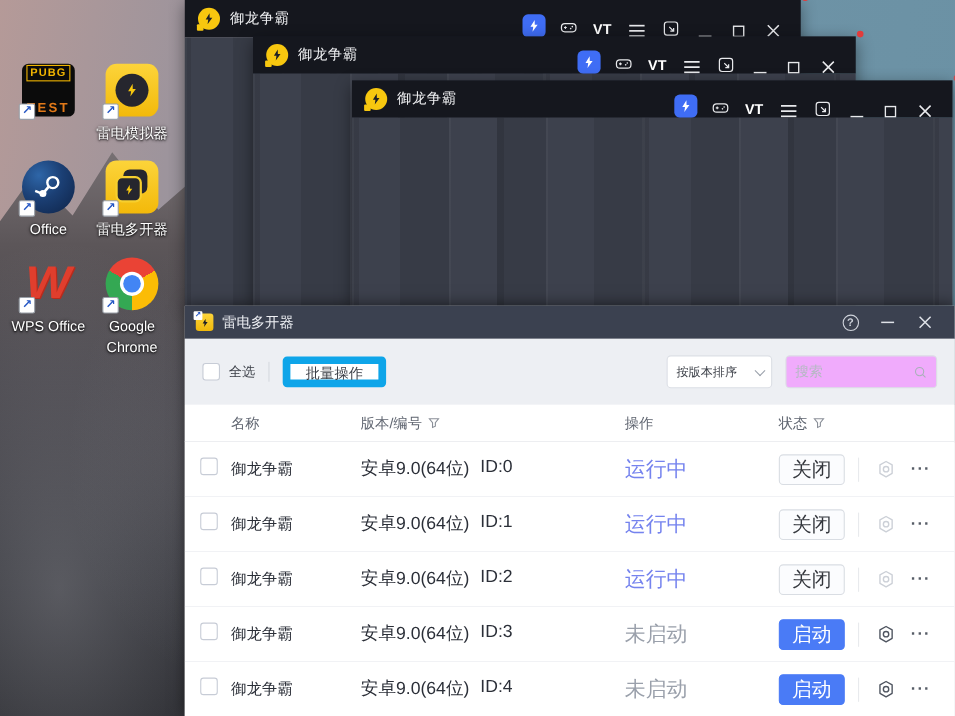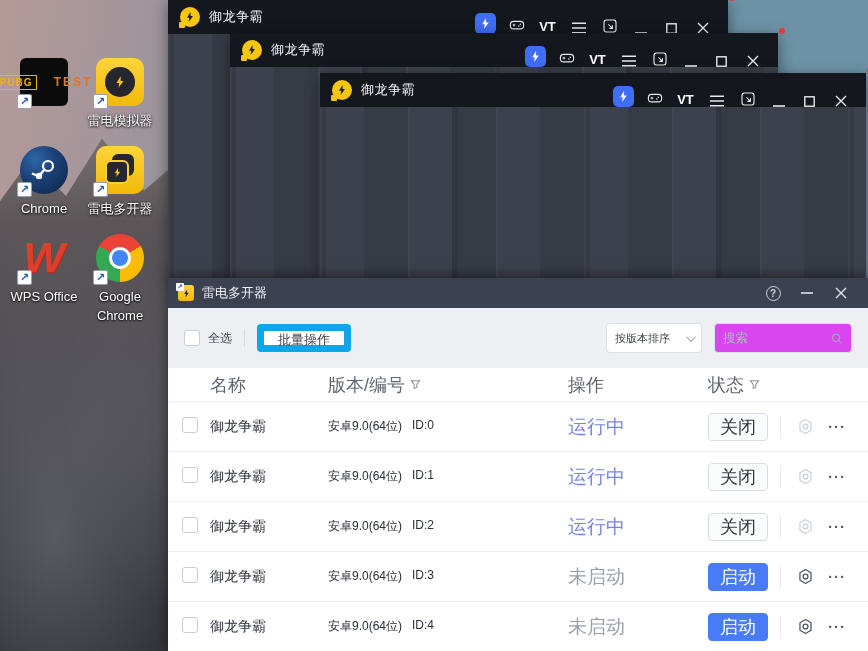--- a/index.html
+++ b/index.html
@@ -23,21 +23,21 @@
   .desk-icon { width:76px; display:flex; flex-direction:column; align-items:center; cursor:default; }
   .di-art { position:relative; width:48px; height:48px; margin-bottom:6px; }
   .di-label { font-size:13px; color:#fff; text-align:center; line-height:1.4;
     text-shadow:0 1px 2px rgba(0,0,0,.95), 0 0 3px rgba(0,0,0,.6); }
   .shortcut-arrow { position:absolute; left:-3px; bottom:-3px; width:15px; height:15px;
     background:#fff; border:1px solid #9aa0a8; border-radius:2px;
     display:flex; align-items:center; justify-content:center;
     font-size:11px; font-weight:bold; color:#2456c4; line-height:1; }
   
   .pubg-art { width:48px; height:48px; background:#0b0b0b; border-radius:6px;
-    display:flex; flex-direction:row; align-items:center; justify-content:center; gap:17px; }
+    display:flex; flex-direction:column; align-items:center; justify-content:center; gap:17px; }
   .pubg-word { color:#f0b400; border:1.5px solid #f0b400; font-weight:bold; font-size:10px;
     padding:1px 3px; letter-spacing:1px; }
   .pubg-test { color:#e07818; font-weight:bold; font-size:12px; letter-spacing:2px; }
   
   .ld-art { width:48px; height:48px; background:linear-gradient(180deg,#fcd43a,#f3b90a); border-radius:10px;
     display:flex; align-items:center; justify-content:center; }
   .ld-circle { width:30px; height:30px; background:#26262e; border-radius:50%;
     display:flex; align-items:center; justify-content:center; }
   
   .steam-art { width:48px; height:48px; border-radius:50%;
@@ -105,35 +105,35 @@
   .selall-label { font-size:12px; color:#3a3e46; margin-left:-4px; }
   .tb-divider { width:1px; height:18px; background:#d6d9df; }
   .batch-btn { height:28px; padding:0 14px; background:#fff; border:7px solid #0ea5e9; border-radius:4px;
     font-size:13px; color:#3a3e46; cursor:pointer; font-family:inherit; }
   .toolbar-right { margin-left:auto; display:flex; align-items:center; gap:12px; }
   .sort-select { width:96px; height:30px; background:#fff; border:1px solid #dcdfe5; border-radius:4px;
     display:flex; align-items:center; padding:0 8px; cursor:pointer; }
   .sort-text { font-size:11px; color:#3a3e46; }
   .chev { margin-left:auto; width:7px; height:7px; border-right:1.4px solid #9aa0aa; border-bottom:1.4px solid #9aa0aa;
     transform:rotate(45deg) translateY(-2px); }
-  .search-box { width:138px; height:30px; background:#d946ef; border:1px solid #dcdfe5; border-radius:4px;
+  .search-box { width:138px; height:30px; background:#f0abfc; border:1px solid #dcdfe5; border-radius:4px;
     display:flex; align-items:center; padding:0 8px; }
   .search-input { border:none; outline:none; width:100%; font-size:12.5px; color:#3a3e46; font-family:inherit; background:transparent; }
   .search-input::placeholder { color:#b4b9c2; }
 
   .grid-cols { display:grid; grid-template-columns:42px 118px 240px 140px 1fr; align-items:center; }
   .mgr-thead { height:34px; background:#fff; border-bottom:1px solid #ecedf0; flex:0 0 auto; }
-  .th { font-size:18px; color:#5f6570; display:flex; align-items:center; gap:5px; }
+  .th { font-size:13px; color:#5f6570; display:flex; align-items:center; gap:5px; }
   .funnel { display:inline-flex; }
 
   .mgr-rows { flex:1 1 auto; overflow:hidden; background:#fff; }
   .row { height:50px; border-bottom:1px solid #f0f1f4; background:#fff; }
   .cell-check { padding-left:14px; }
   .cell-name { font-size:14px; color:#2b2f38; }
-  .cell-ver { font-size:12px; color:#2b2f38; display:flex; gap:10px; }
+  .cell-ver { font-size:16px; color:#2b2f38; display:flex; gap:10px; }
   .cell-status { font-size:19px; }
   .cell-status.running { color:#7583ee; }
   .cell-status.stopped { color:#9aa0ab; }
   .cell-actions { display:flex; align-items:center; gap:0; }
   .act-btn { width:60px; height:28px; border-radius:4px; font-size:18px; cursor:pointer; font-family:inherit; }
   .act-btn.running { background:#fbfcfe; border:1px solid #d9dde3; color:#33363c; }
   .act-btn.stopped { background:#4a7bf6; border:1px solid #4a7bf6; color:#fff; }
   .row-vdiv { width:1px; height:22px; background:#e8eaed; margin:0 13px 0 12px; }
   .gear-btn { display:flex; align-items:center; justify-content:center; width:22px; cursor:pointer; }
   .gear-btn.running { color:#ccd0d7; }
@@ -180,21 +180,21 @@
         <div class="steam-art">
           <svg width="30" height="30" viewBox="0 0 30 30">
               <circle cx="19" cy="11" r="5" fill="none" stroke="#fff" stroke-width="2.2"></circle>
               <circle cx="10" cy="21" r="3.2" fill="#fff"></circle>
               <path d="M10 21 L15.5 14.5" stroke="#fff" stroke-width="2.4"></path>
               <path d="M3 18.5 L8 20.5" stroke="#fff" stroke-width="2.2"></path>
             </svg>
         </div>
         <span class="shortcut-arrow">↗</span>
       </div>
-      <span class="di-label">Chrome</span>
+      <span class="di-label">Office</span>
     </div>
     <div class="desk-icon">
       <div class="di-art">
         <div class="multi-art">
           <div class="multi-back"></div>
           <div class="multi-front">
             <svg width="11" height="11" viewBox="0 0 24 24">
                 <path d="M13 2 L6 13.5 h4.6 L9.4 22 L18 10.2 h-4.8 Z" fill="#f7c70f"></path>
               </svg>
           </div>

